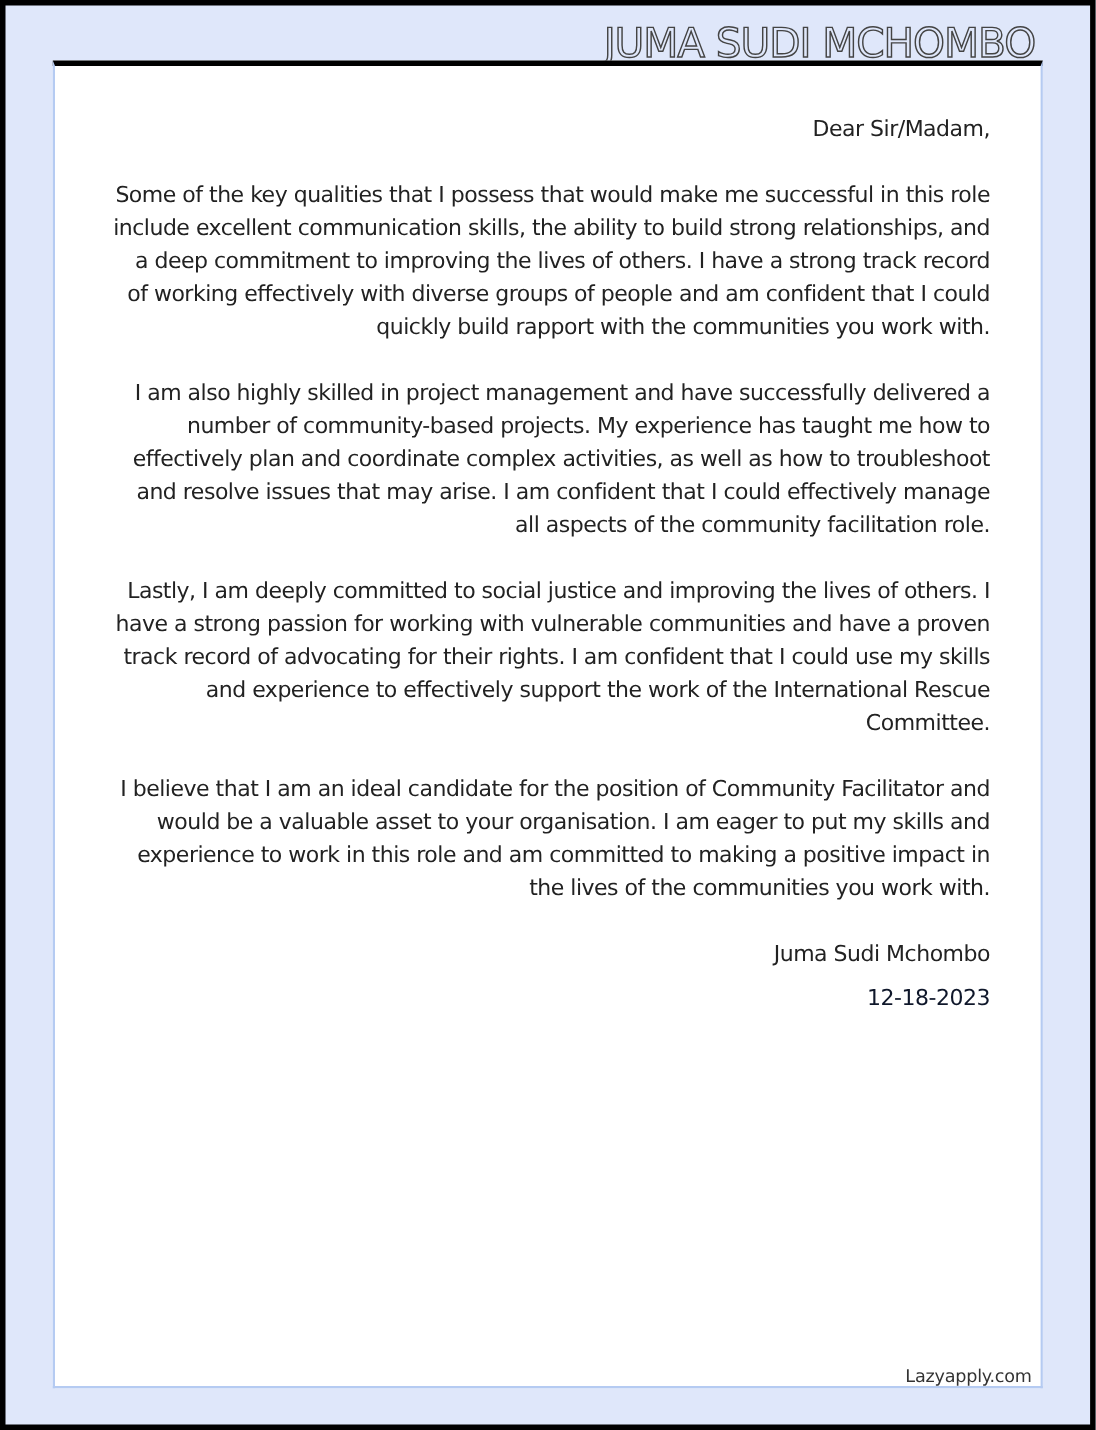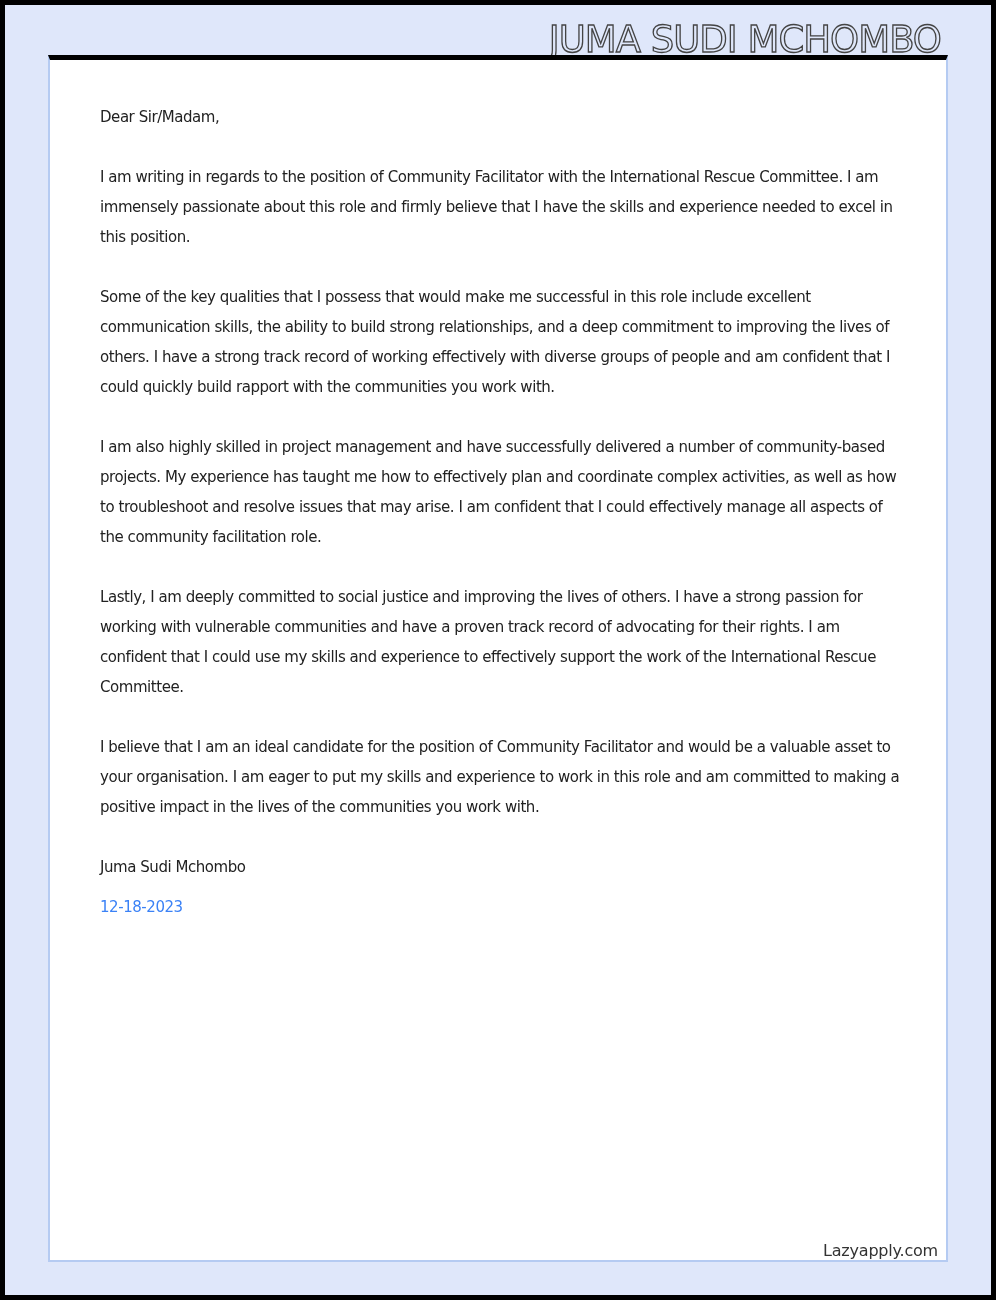--- a/index.html
+++ b/index.html
@@ -31,45 +31,45 @@
     background: #fff;
     border-top: 5px solid #000;
     border-left: 2px solid #b5cbf2;
     border-right: 2px solid #b5cbf2;
     border-bottom: 2px solid #b5cbf2;
   }
   .letter {
     position: absolute;
     left: 50px; top: 42px;
     width: 800px;
-    font-size: 15px;
+    font-size: 20px;
     line-height: 30px;
     color: #222;
     letter-spacing: -0.45px;
+    text-align: right;
   }
   .letter p { margin: 0 0 30px 0; }
   .letter p.tight { margin-bottom: 10px; }
-  .date { color: #3b82f6; }
+  .date { color: #0f172a; }
   .footer-brand {
     position: absolute;
     right: 8px; bottom: 0px;
     font-size: 16px;
     color: #333;
     letter-spacing: -0.2px;
   }
 </style>
 </head>
 <body>
 
 <div class="name-header">JUMA SUDI MCHOMBO</div>
 
 <div class="paper">
   <div class="letter">
     <p>Dear Sir/Madam,</p>
-    <p>I am writing in regards to the position of Community Facilitator with the International Rescue Committee. I am immensely passionate about this role and firmly believe that I have the skills and experience needed to excel in this position.</p>
     <p>Some of the key qualities that I possess that would make me successful in this role include excellent communication skills, the ability to build strong relationships, and a deep commitment to improving the lives of others. I have a strong track record of working effectively with diverse groups of people and am confident that I could quickly build rapport with the communities you work with.</p>
     <p>I am also highly skilled in project management and have successfully delivered a number of community-based projects. My experience has taught me how to effectively plan and coordinate complex activities, as well as how to troubleshoot and resolve issues that may arise. I am confident that I could effectively manage all aspects of the community facilitation role.</p>
     <p>Lastly, I am deeply committed to social justice and improving the lives of others. I have a strong passion for working with vulnerable communities and have a proven track record of advocating for their rights. I am confident that I could use my skills and experience to effectively support the work of the International Rescue Committee.</p>
     <p>I believe that I am an ideal candidate for the position of Community Facilitator and would be a valuable asset to your organisation. I am eager to put my skills and experience to work in this role and am committed to making a positive impact in the lives of the communities you work with.</p>
     <p class="tight">Juma Sudi Mchombo</p>
     <p class="date">12-18-2023</p>
   </div>
   <div class="footer-brand">Lazyapply.com</div>
 </div>
 

